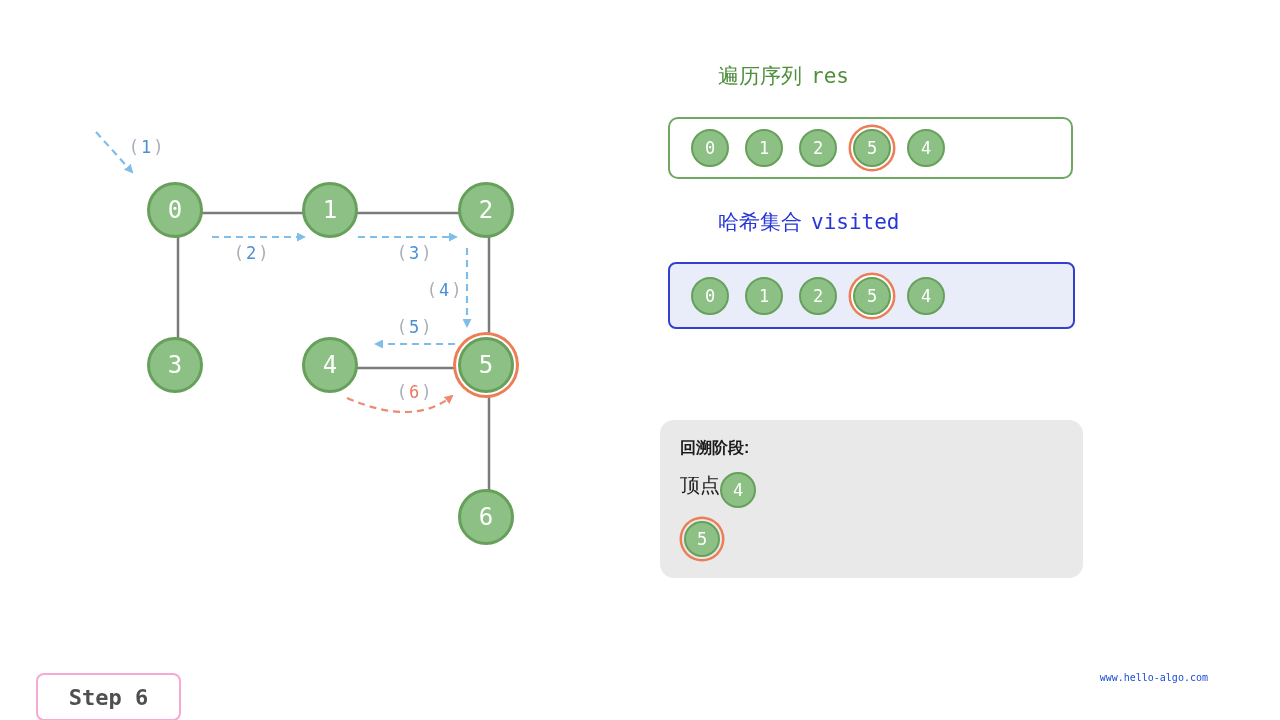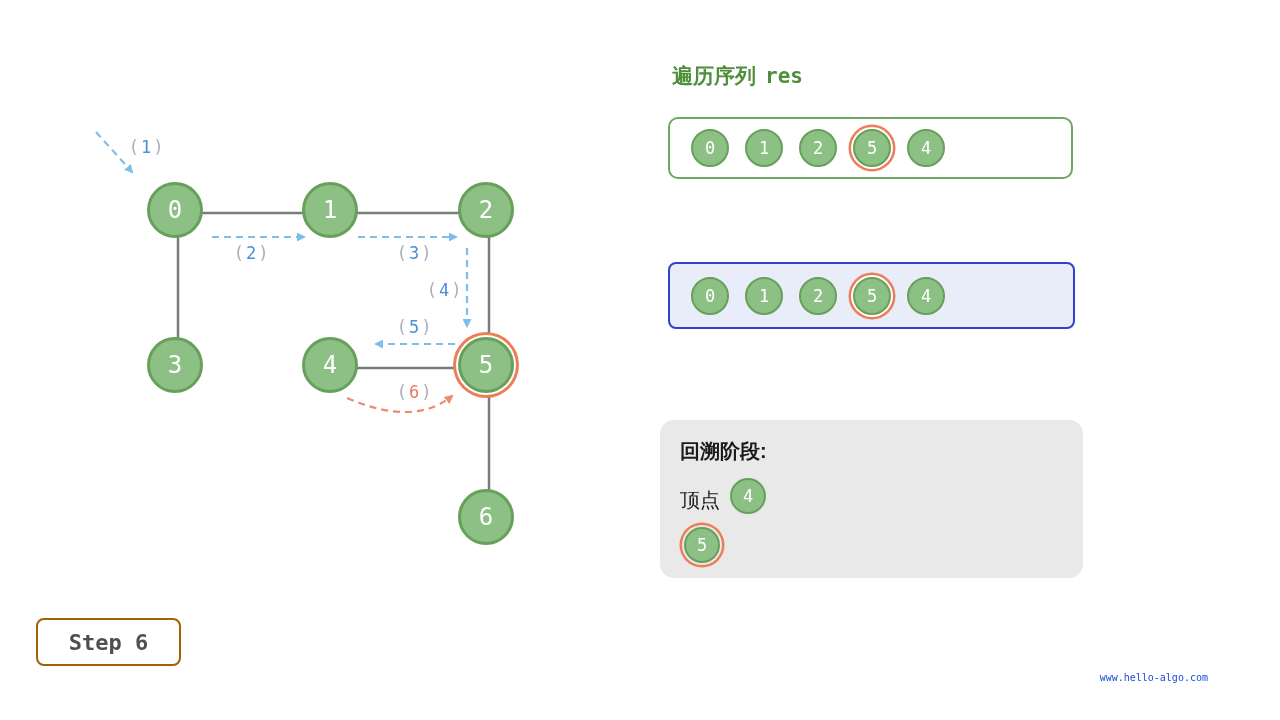--- a/index.html
+++ b/index.html
@@ -18,21 +18,21 @@
   .gnode.hl { box-shadow:0 0 0 2px #ffffff, 0 0 0 5px #ED7D57; }
 
   .albl {
     position:absolute; z-index:3; transform:translate(-50%,-50%);
     font-family:"DejaVu Sans Mono", monospace; font-size:17px; white-space:nowrap;
   }
   .albl .paren { color:#A9AEB8; }
   .albl .num  { color:#4B8FD5; margin:0 2px; }
   .albl.orange .num { color:#E8795E; }
 
-  .panel-title { position:absolute; z-index:2; font-weight:bold; font-size:21px; white-space:nowrap; }
+  .panel-title { position:absolute; z-index:2; font-weight:normal; font-size:21px; white-space:nowrap;margin-left:46px; }
   .panel-title .code { font-family:"DejaVu Sans Mono", monospace; margin-left:9px; }
   .res-title { color:#4E8F3C; }
   .visited-title { color:#2736D6; }
 
   .pbox {
     position:absolute; z-index:2; border-radius:10px;
     display:flex; align-items:center; gap:16px; padding-left:21px;
   }
   .res-box { border:2px solid #6FA661; background:#ffffff; }
   .visited-box { border:2px solid #3240CF; background:#E9EDF9; border-radius:8px; }
@@ -42,33 +42,33 @@
     border:2.5px solid #67A05B; border-radius:50%; background:#8CC084;
     color:#ffffff; display:flex; align-items:center; justify-content:center;
     font-family:"DejaVu Sans Mono", monospace; font-size:17px;
   }
   .pnode.hl { box-shadow:0 0 0 2px #ffffff, 0 0 0 4.5px #ED7D57; }
 
   .note-box {
     position:absolute; z-index:2; background:#E9E9E9; border-radius:14px;
     padding:18px 20px 16px 20px; font-size:20px; color:#1A1A1A;
   }
-  .note-title { font-weight:bold; font-size:20px; }
-  .note-line { display:flex; align-items:flex-end; gap:10px; margin-top:13px; white-space:nowrap; }
+  .note-title { font-weight:bold; font-size:16px; }
+  .note-line { display:flex; align-items:flex-start; margin-top:13px; white-space:nowrap; }
   .note-line .mini {
     width:36px; height:36px; flex:0 0 auto;
     border:2.5px solid #67A05B; border-radius:50%; background:#8CC084;
     color:#ffffff; display:flex; align-items:center; justify-content:center;
     font-family:"DejaVu Sans Mono", monospace; font-size:17px;
   }
   .note-line .mini.hl { box-shadow:0 0 0 2px #E9E9E9, 0 0 0 4.5px #ED7D57; margin:0 4px; }
 
   .step-badge {
-    position:absolute; z-index:2; left:36px; top:618px; width:145px; height:48px;
-    background:#ffffff; border:2px solid #a16207; border-radius:8px;
+    position:absolute; z-index:2; left:36px; top:673px; width:145px; height:48px;
+    background:#ffffff; border:2px solid #f9a8d4; border-radius:8px;
     display:flex; align-items:center; justify-content:center;
     font-family:"DejaVu Sans Mono", monospace; font-size:22px; font-weight:bold; color:#4F4F4F;
   }
 
   .watermark {
     position:absolute; z-index:2; right:72px; top:672px;
     font-family:"DejaVu Sans Mono", monospace; font-size:10px; color:#1d4ed8;
   }
 </style>
 </head>
@@ -148,20 +148,23 @@
         <span>2</span>
       </div>
     <div class="pnode hl">
         <span>5</span>
       </div>
     <div class="pnode">
         <span>4</span>
       </div>
   </div>
 
+  <div class="panel-title visited-title" style="left:672px;top:208px">
+    <span>哈希集合</span><span class="code">visited</span>
+  </div>
   <div class="pbox visited-box" style="left:668px;top:262px;width:407px;height:67px">
     <div class="pnode">
         <span>0</span>
       </div>
     <div class="pnode">
         <span>1</span>
       </div>
     <div class="pnode">
         <span>2</span>
       </div>

